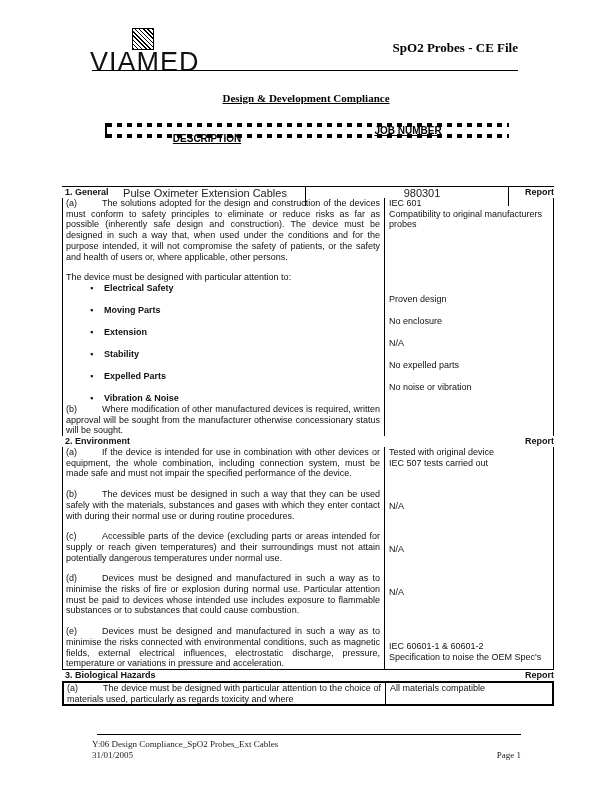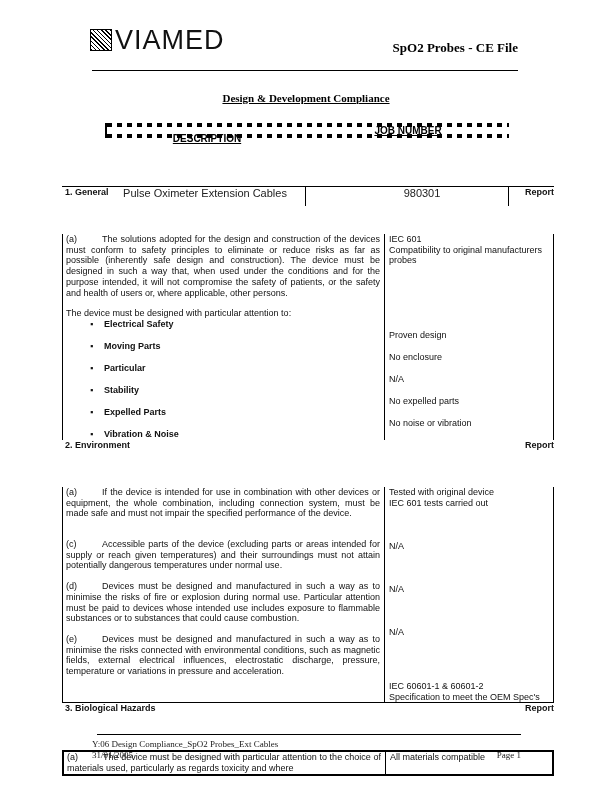--- a/index.html
+++ b/index.html
@@ -1,19 +1,19 @@
 <!DOCTYPE html>
 <html><head>
   <meta charset="utf-8">
   <style>
     html, body { margin: 0; padding: 0; background: #ffffff; }
     body { width: 612px; height: 792px; position: relative; overflow: hidden; font-family: "Liberation Sans", sans-serif; color: #000; }
 
     .header { position: absolute; left: 90px; top: 28px; width: 428px; height: 34px; }
-    .logo { position: absolute; left: 0; top: 0; display: flex; align-items: center; }
+    .logo { position: absolute; left: 0; top: 0; display: flex; align-items: center; flex-direction: column; }
     .logo-mark { width: 22px; height: 22px; border: 1px solid #000; background:
       repeating-linear-gradient(45deg, #000 0 1px, #fff 1px 3px),
       repeating-linear-gradient(-45deg, #000 0 1px, transparent 1px 3px);
       margin-right: 3px; box-sizing: border-box; }
     .logo-text { font-family: "Liberation Sans", sans-serif; font-size: 27px; letter-spacing: 1px; font-weight: 300; line-height: 24px; color: #111; }
     .doc-title { position: absolute; right: 0; top: 12px; font-family: "Liberation Serif", serif; font-weight: bold; font-size: 13px; }
     .header-rule { position: absolute; left: 92px; top: 70px; width: 426px; height: 0; border-top: 1px solid #000; }
 
     .page-title { position: absolute; left: 0; width: 612px; top: 92px; text-align: center; font-family: "Liberation Serif", serif; font-weight: bold; font-size: 11px; text-decoration: underline; }
 
@@ -29,21 +29,21 @@
     .job-head div:first-child { flex: 0 0 200px; margin-top: 8px; }
     .job-row { display: flex; height: 20px; margin-top: 48px; }
     .job-row div { font-size: 11px; line-height: 14px; text-align: center; color: #222; }
     .job-row .desc { flex: 0 0 200px; }
     .job-row .num { flex: 1; border-left: 1px solid #000; border-right: 1px solid #000; padding-left: 30px; }
 
     .main { position: absolute; left: 62px; top: 186px; width: 492px; font-size: 9px; line-height: 10.7px; color: #111; }
     .sec-head { display: flex; font-weight: bold; height: 11px; border-top: 1px solid #000; }
     .sec-head .l { flex: 0 0 320px; padding-left: 3px; }
     .sec-head .r { flex: 1; text-align: right; }
-    .row { display: flex; margin-top: 36px; }
+    .row { display: flex; }
     .row .l { flex: 0 0 314px; border-left: 1px solid #000; padding: 0 4px 0 3px; text-align: justify; }
     .row .r { flex: 1; border-left: 1px solid #000; border-right: 1px solid #000; padding-left: 4px; }
     .p { margin: 0; }
     .gap { height: 10px; }
     .bullets { list-style: none; margin: 0; padding: 0; }
     .bullets li { font-weight: bold; padding-left: 38px; position: relative; height: 22px; line-height: 11px; }
     .bullets li::before { content: "\25AA"; position: absolute; left: 24px; font-weight: normal; }
     .tag { display: inline-block; width: 36px; }
     .bio .l, .bio .r { border-top: 2px solid #000; border-bottom: 2px solid #000; }
     .bio .l { border-left: 2px solid #000; }
@@ -85,25 +85,26 @@
     <div class="r">Report</div>
   </div>
   <div class="row">
     <div class="l">
       <p class="p"><span class="tag">(a)</span><span>The solutions adopted for the design and construction of the devices must conform to safety principles to eliminate or reduce risks as far as possible (inherently safe design and construction). The device must be designed in such a way that, when used under the conditions and for the purpose intended, it will not compromise the safety of patients, or the safety and health of users or, where applicable, other persons.</span></p>
       <div class="gap"></div>
       <p class="p">The device must be designed with particular attention to:</p>
       <ul class="bullets">
         <li>Electrical Safety</li>
         <li>Moving Parts</li>
-        <li>Particular</li>
+        <li>Extension</li>
         <li>Stability</li>
         <li>Expelled Parts</li>
         <li style="height:11px">Vibration &amp; Noise</li>
       </ul>
+      <p class="p"><span class="tag">(b)</span><span>Where modification of other manufactured devices is required, written approval will be sought from the manufacturer otherwise concessionary status will be sought.</span></p>
     </div>
     <div class="r">
       <div>IEC 601</div>
       <div>Compatibility to original manufacturers probes</div>
       <div style="height:64px"></div>
       <div style="height:22px">Proven design</div>
       <div style="height:22px">No enclosure</div>
       <div style="height:22px">N/A</div>
       <div style="height:22px">No expelled parts</div>
       <div>No noise or vibration</div>
@@ -111,37 +112,38 @@
   </div>
 
   <div class="sec-head" style="border-top:none">
     <div class="l">2. Environment</div>
     <div class="r">Report</div>
   </div>
   <div class="row">
     <div class="l">
       <p class="p"><span class="tag">(a)</span><span>If the device is intended for use in combination with other devices or equipment, the whole combination, including connection system, must be made safe and must not impair the specified performance of the device.</span></p>
       <div class="gap"></div>
+      <p class="p"><span class="tag">(b)</span><span>The devices must be designed in such a way that they can be used safely with the materials, substances and gases with which they enter contact with during their normal use or during routine procedures.</span></p>
       <div class="gap"></div>
       <p class="p"><span class="tag">(c)</span><span>Accessible parts of the device (excluding parts or areas intended for supply or reach given temperatures) and their surroundings must not attain potentially dangerous temperatures under normal use.</span></p>
       <div class="gap"></div>
       <p class="p"><span class="tag">(d)</span><span>Devices must be designed and manufactured in such a way as to minimise the risks of fire or explosion during normal use. Particular attention must be paid to devices whose intended use includes exposure to flammable substances or to substances that could cause combustion.</span></p>
       <div class="gap"></div>
       <p class="p"><span class="tag">(e)</span><span>Devices must be designed and manufactured in such a way as to minimise the risks connected with environmental conditions, such as magnetic fields, external electrical influences, electrostatic discharge, pressure, temperature or variations in pressure and acceleration.</span></p>
     </div>
     <div class="r">
       <div style="height:54px">
         <div>Tested with original device</div>
-        <div>IEC 601 tests carried out</div>
+        <div>IEC 507 tests carried out</div>
       </div>
       <div style="height:43px">N/A</div>
       <div style="height:43px">N/A</div>
       <div style="height:54px">N/A</div>
       <div>IEC 60601-1 &amp; 60601-2</div>
-      <div>Specification to meet the OEM Spec's</div>
+      <div>Specification to noise the OEM Spec's</div>
     </div>
   </div>
 
   <div class="sec-head">
     <div class="l">3. Biological Hazards</div>
     <div class="r">Report</div>
   </div>
   <div class="row bio">
     <div class="l">
       <p class="p"><span class="tag">(a)</span><span>The device must be designed with particular attention to the choice of materials used, particularly as regards toxicity and where</span></p>

